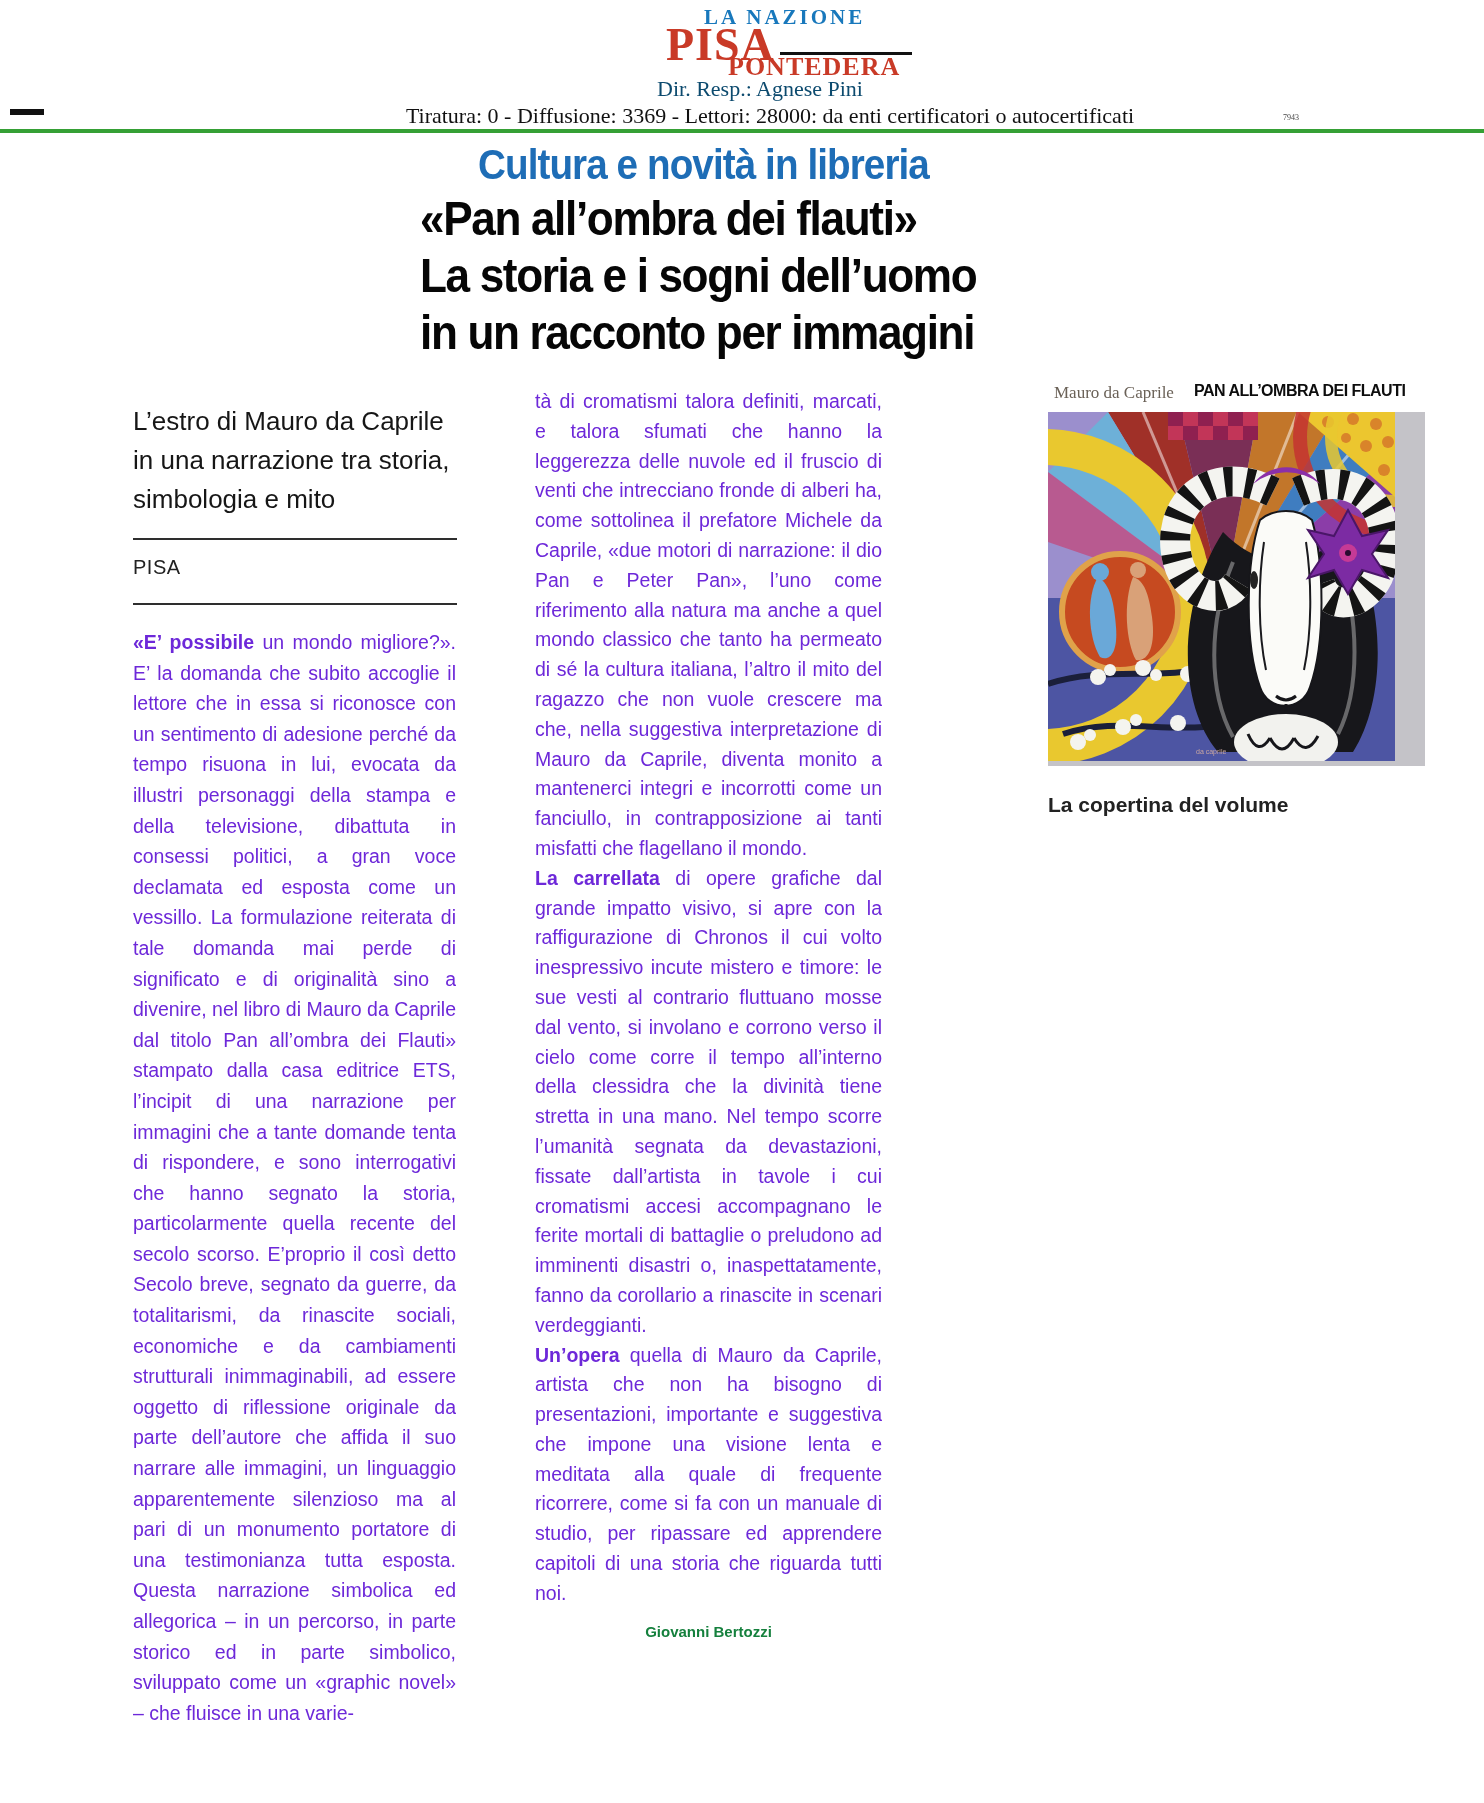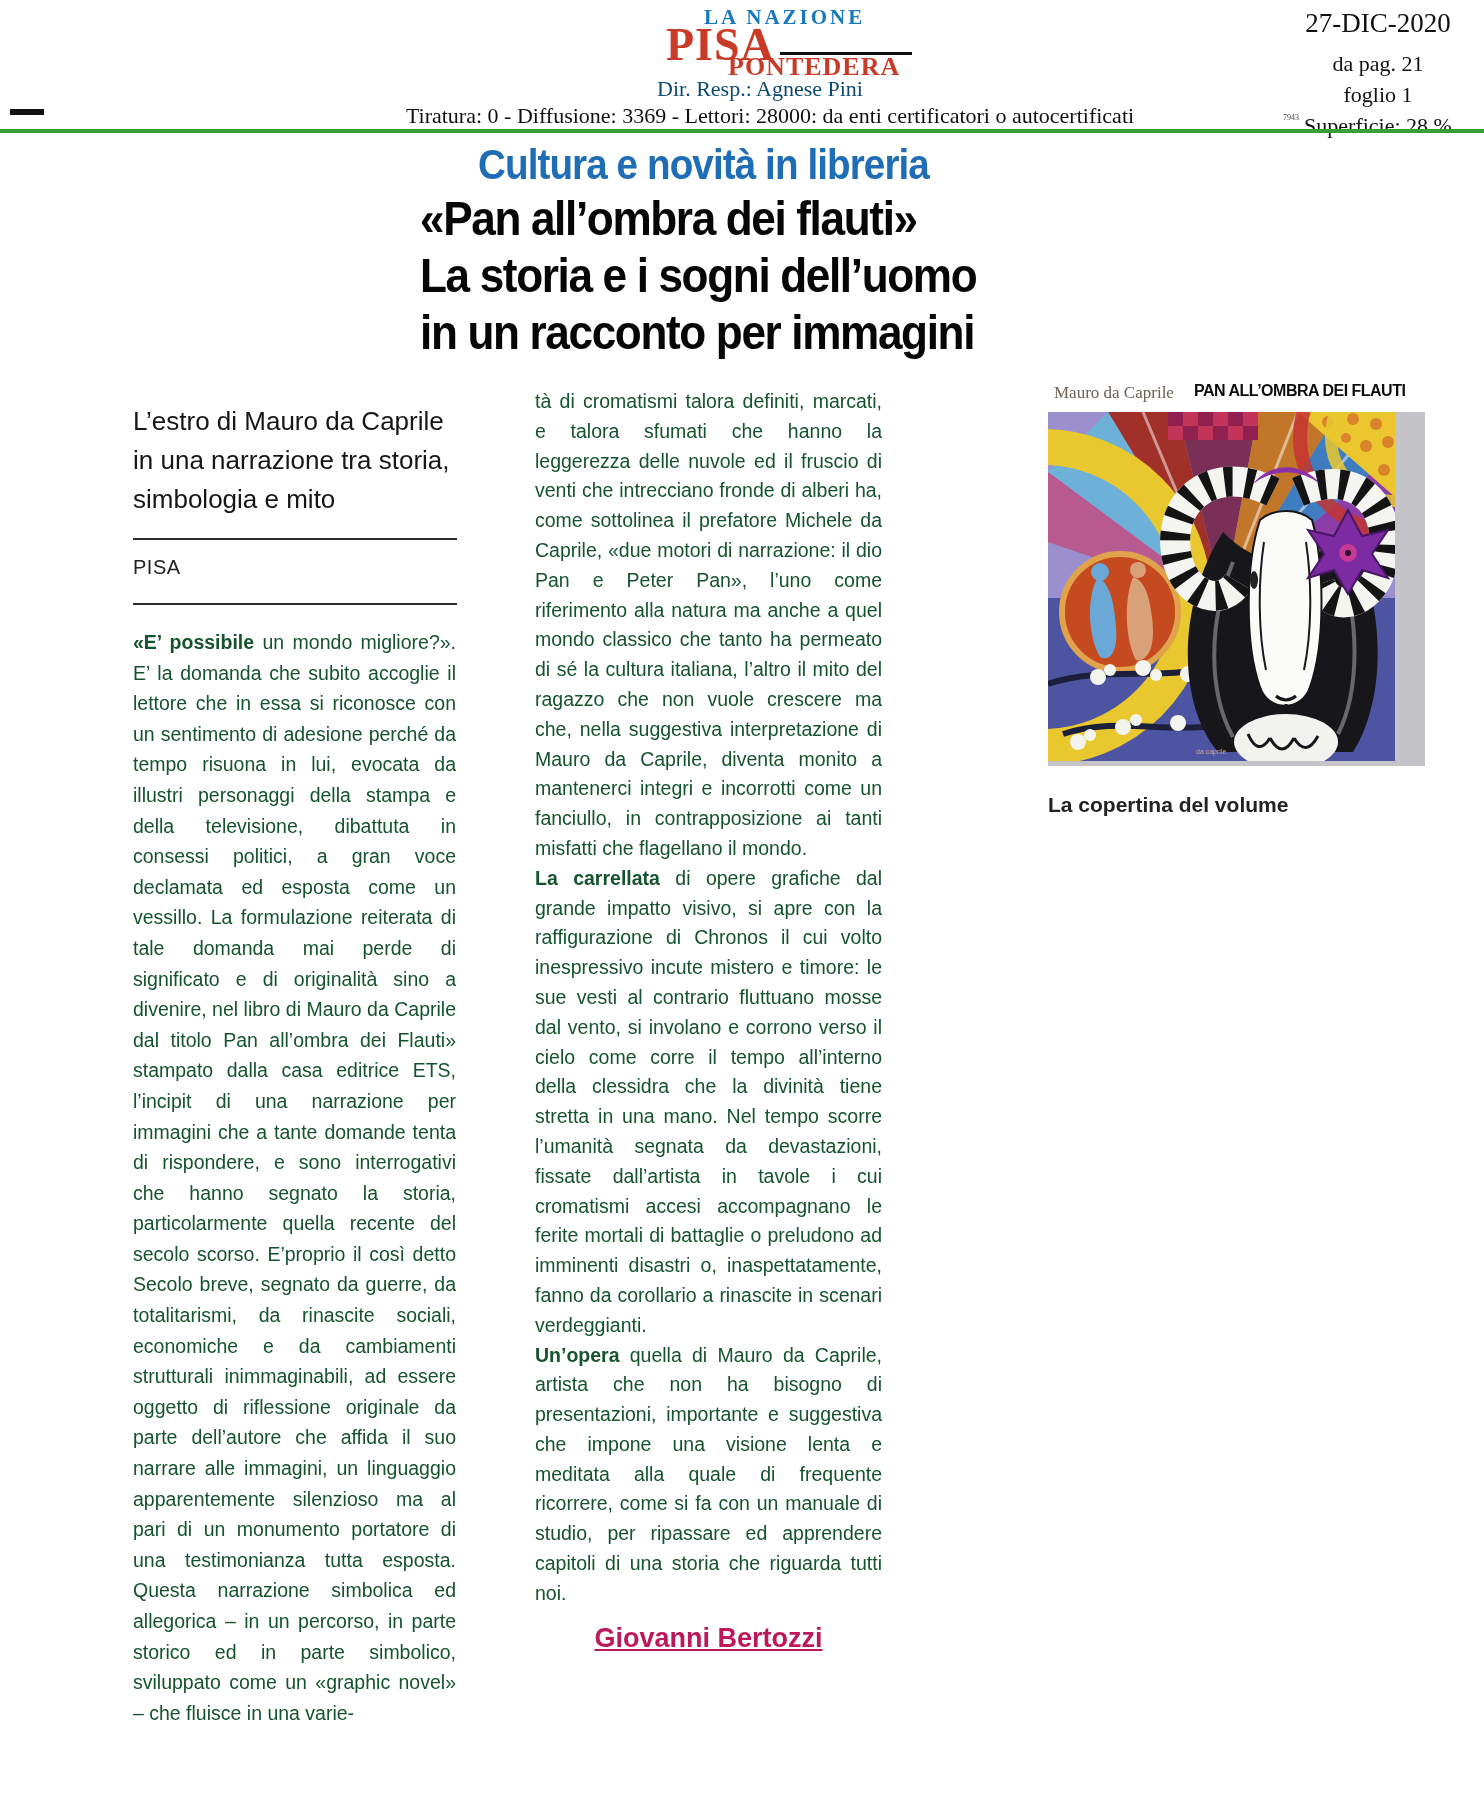--- a/index.html
+++ b/index.html
@@ -27,28 +27,28 @@
           letter-spacing:-1px;transform:scaleX(.92);transform-origin:left top;white-space:nowrap;}
   .headline{left:420px;top:190px;color:#060606;font-weight:800;font-size:49px;line-height:57px;
             letter-spacing:-1.5px;transform:scaleX(.90);transform-origin:left top;white-space:nowrap;}
 
   
   .standfirst{left:133px;top:402px;width:332px;font-size:26px;line-height:39px;color:#161616;white-space:pre-line;}
   .rule1{left:133px;top:538px;width:324px;height:2px;background:#2e2e2e;}
   .dateline{left:133px;top:556px;font-size:20px;letter-spacing:.5px;color:#222;}
   .rule2{left:133px;top:603px;width:324px;height:2px;background:#2e2e2e;}
   .col1{left:133px;top:627px;width:323px;height:1176px;overflow:hidden;}
-  .body-text{font-size:19.5px;line-height:30.6px;text-align:justify;color:#14532d;}
+  .body-text{font-size:19.5px;line-height:30.6px;text-align:justify;color:#6d28d9;}
   .body-text p{margin:0;}
   .lead{font-weight:700;}
 
   
   .col2{left:535px;top:387px;width:347px;height:1416px;overflow:hidden;}
   .col2 .body-text{line-height:29.8px;}
-  .byline{margin-top:14px;text-align:center;font-weight:700;font-size:27px;color:#be185d;text-decoration:underline;}
+  .byline{margin-top:14px;text-align:center;font-weight:700;font-size:15px;color:#15803d;}
 
   
   .figure{left:1048px;top:374px;width:377px;height:392px;background:#c4c3c8;}
   .cover-strip{position:absolute;left:0;top:0;width:377px;height:38px;background:#ffffff;}
   .cover-author{position:absolute;left:6px;top:9px;font-size:17px;color:#6a6157;
                 font-family:Liberation Serif, serif;}
   .cover-title{position:absolute;left:146px;top:8px;font-size:16px;font-weight:900;
                letter-spacing:-0.5px;color:#0d0d0d;white-space:nowrap;}
   .cover-art{position:absolute;left:0;top:38px;}
   .caption{left:1048px;top:793px;font-size:21px;font-weight:700;color:#222;}
@@ -59,26 +59,20 @@
 <div class="page">
 
   <div class="abs crop-mark"></div>
   <div class="abs logo-nazione serif">LA NAZIONE</div>
   <div class="abs logo-pisa serif">PISA</div>
   <div class="abs logo-rule"></div>
   <div class="abs logo-pontedera serif">PONTEDERA</div>
   <div class="abs dir-resp serif">Dir. Resp.: Agnese Pini</div>
   <div class="abs tiratura serif">Tiratura: 0 - Diffusione: 3369 - Lettori: 28000: da enti certificatori o autocertificati</div>
 
-  <div class="abs meta serif">
-    <div class="meta-date">27-DIC-2020</div>
-    <div class="meta-line">da pag. 21</div>
-    <div class="meta-line">foglio 1</div>
-    <div class="meta-line">Superficie: 28 %</div>
-  </div>
   <div class="abs meta-code serif">7943</div>
 
   <div class="abs green-rule"></div>
 
   <div class="abs kicker">Cultura e novità in libreria</div>
   <div class="abs headline">
     <div>«Pan all’ombra dei flauti»</div>
     <div>La storia e i sogni dell’uomo</div>
     <div>in un racconto per immagini</div>
   </div>

